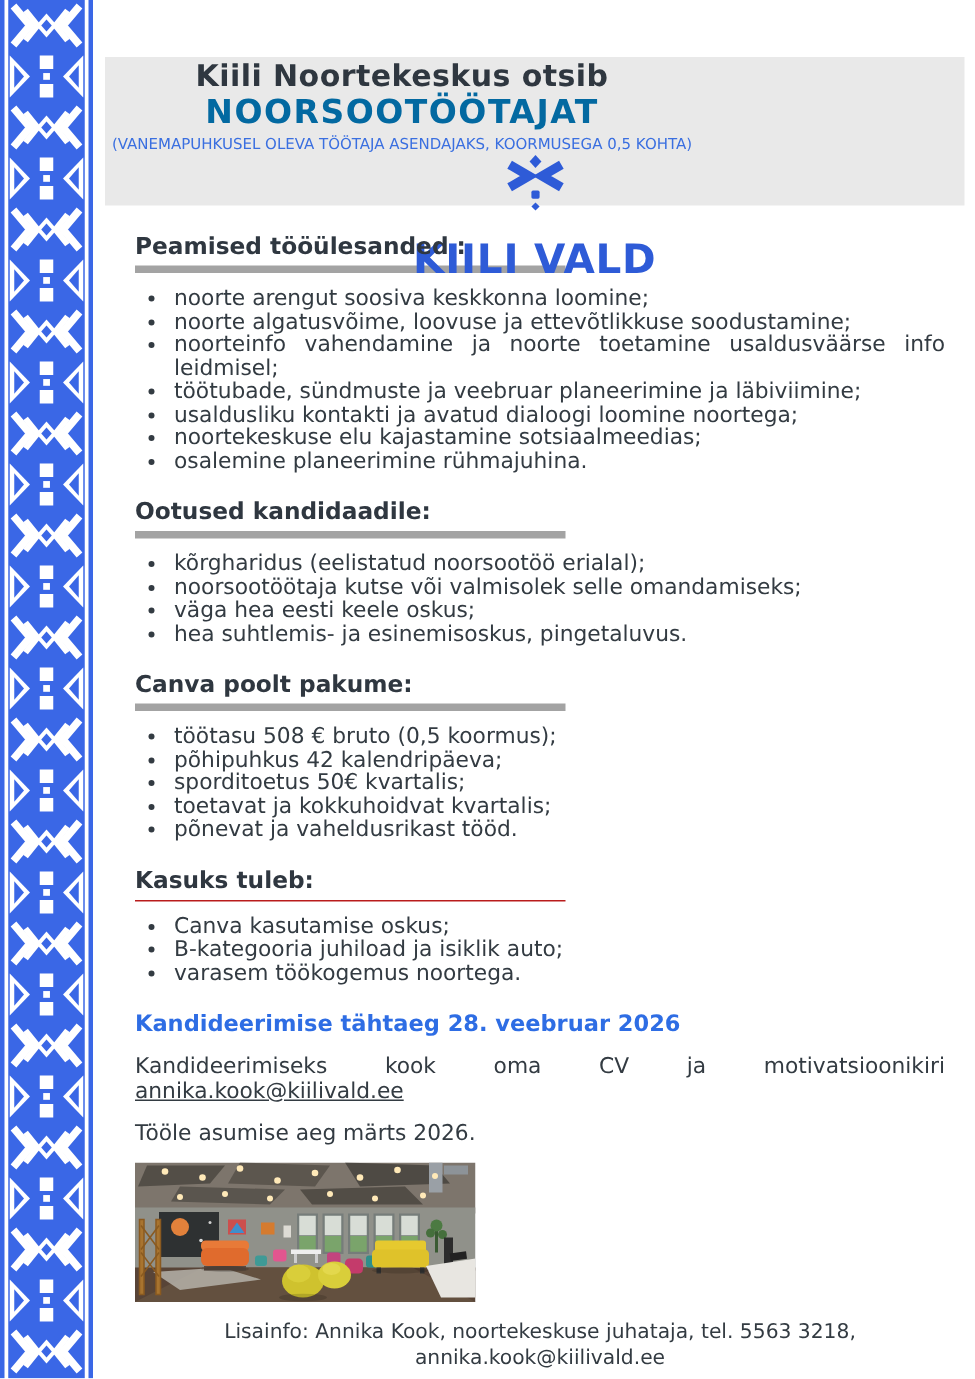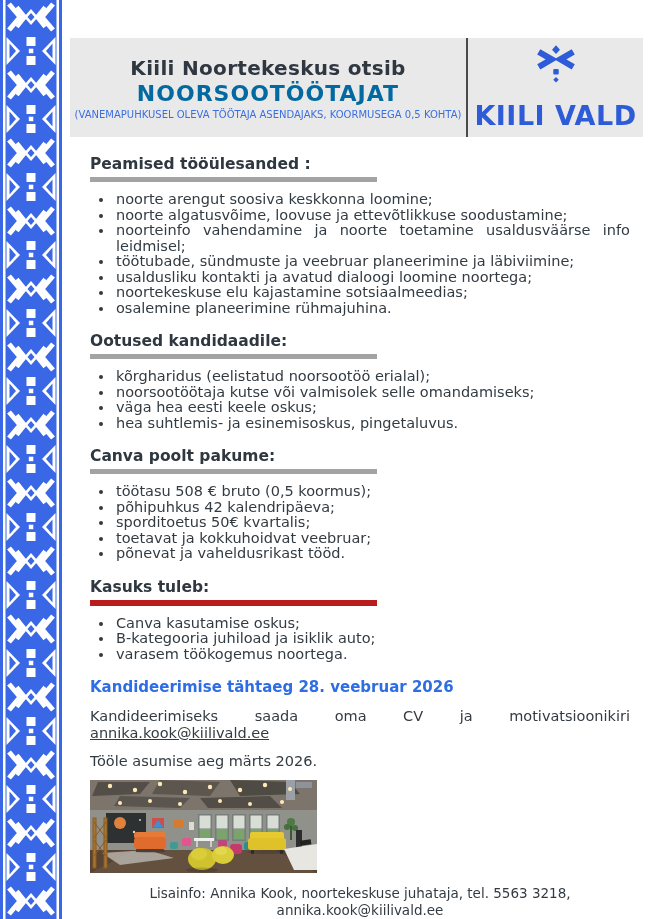--- a/index.html
+++ b/index.html
@@ -6,38 +6,38 @@
   .page {
     position:relative; width:650px; height:919px; background:#ffffff;
     font-family:"DejaVu Sans", sans-serif; color:#333b42; overflow:hidden;
   }
   
   .folk-border { position:absolute; left:0; top:0; width:62px; height:919px; }
 
   .content { position:absolute; left:70px; top:0; width:580px; }
 
   
-  .header { margin-top:38px; width:573px; height:99px; background:#e9e9e9; display:flex; }
+  .header { margin-top:38px; width:573px; height:99px; background:#e9e9e9; display:flex;flex-direction:column; }
   .header-left { width:396px; display:flex; flex-direction:column; align-items:center; justify-content:center; }
   .title1 { font-size:20px; font-weight:bold; color:#2f3740; letter-spacing:0.3px; }
   .title2 { font-size:22px; font-weight:bold; color:#0369a1; letter-spacing:1px; margin-top:1px; }
   .subtitle { font-size:10px; color:#3a6fe0; margin-top:3px; white-space:nowrap; }
   .header-divider { width:2px; background:#4a4a4a; height:99px; }
   .header-right { flex:1; display:flex; flex-direction:column; align-items:center; justify-content:center; }
   .logo-icon { width:46px; height:40px; }
   .logo-text { font-size:27px; font-weight:bold; color:#2e5bd7; letter-spacing:0.5px; margin-top:16px; }
 
   
   .main { padding:18px 20px 0 20px; }
   .section { margin-bottom:16px; }
   .section-heading {
     font-size:15.5px; font-weight:bold; color:#2f3740; margin:0;
     padding-bottom:4px; border-bottom:5px solid #a3a3a3; width:287px; box-sizing:border-box;
   }
-  .light-rule .section-heading { border-bottom:6px solid #b91c1c; }
+  .light-rule .section-heading { border-bottom:1px solid #b91c1c; }
   .bullet-list { margin:10px 0 0 0; padding-left:24px; font-size:14.5px; line-height:15.5px; text-align:justify; }
   .bullet-list li { padding-left:2px; }
 
   .deadline { margin:16px 0 0 0; font-size:15px; font-weight:bold; color:#2e6de4; }
   .apply { margin:12px 0 0 0; font-size:14.5px; line-height:17px; text-align:justify; }
   .apply a { color:#333b42; text-decoration:underline; white-space:nowrap; }
   .start { margin:11px 0 0 0; font-size:14.5px; }
   .photo { margin:11px 0 0 0; width:227px; height:93px; display:block; }
   .footer { margin:12px 0 0 0; font-size:13.5px; line-height:17px; text-align:center; color:#333b42; }
 </style>
@@ -117,37 +117,37 @@
           <li>hea suhtlemis- ja esinemisoskus, pingetaluvus.</li>
         </ul>
       </div>
 
       <div class="section">
         <h2 class="section-heading">Canva poolt pakume:</h2>
         <ul class="bullet-list">
           <li>töötasu 508 € bruto (0,5 koormus);</li>
           <li>põhipuhkus 42 kalendripäeva;</li>
           <li>sporditoetus 50€ kvartalis;</li>
-          <li>toetavat ja kokkuhoidvat veebruar;</li>
+          <li>toetavat ja kokkuhoidvat kvartalis;</li>
           <li>põnevat ja vaheldusrikast tööd.</li>
         </ul>
       </div>
 
       <div class="section light-rule">
         <h2 class="section-heading">Kasuks tuleb:</h2>
         <ul class="bullet-list">
           <li>Canva kasutamise oskus;</li>
           <li>B-kategooria juhiload ja isiklik auto;</li>
           <li>varasem töökogemus noortega.</li>
         </ul>
       </div>
 
       <p class="deadline">Kandideerimise tähtaeg 28. veebruar 2026</p>
 
-      <p class="apply"><span>Kandideerimiseks saada oma CV ja motivatsioonikiri</span> <a href="#">annika.kook@kiilivald.ee</a></p>
+      <p class="apply"><span>Kandideerimiseks kook oma CV ja motivatsioonikiri</span> <a href="#">annika.kook@kiilivald.ee</a></p>
 
       <p class="start">Tööle asumise aeg märts 2026.</p>
 
       <svg class="photo" viewBox="0 0 227 93" aria-hidden="true">
 
         <rect x="0" y="0" width="227" height="34" fill="#7d756c"></rect>
         <polygon points="8,2 60,2 50,14 2,16" fill="#534e47"></polygon>
         <polygon points="70,0 130,2 120,16 62,14" fill="#5c564e"></polygon>
         <polygon points="140,0 200,2 210,14 150,16" fill="#4e4a44"></polygon>
         <polygon points="30,16 100,18 90,28 24,26" fill="#5a554e"></polygon>

